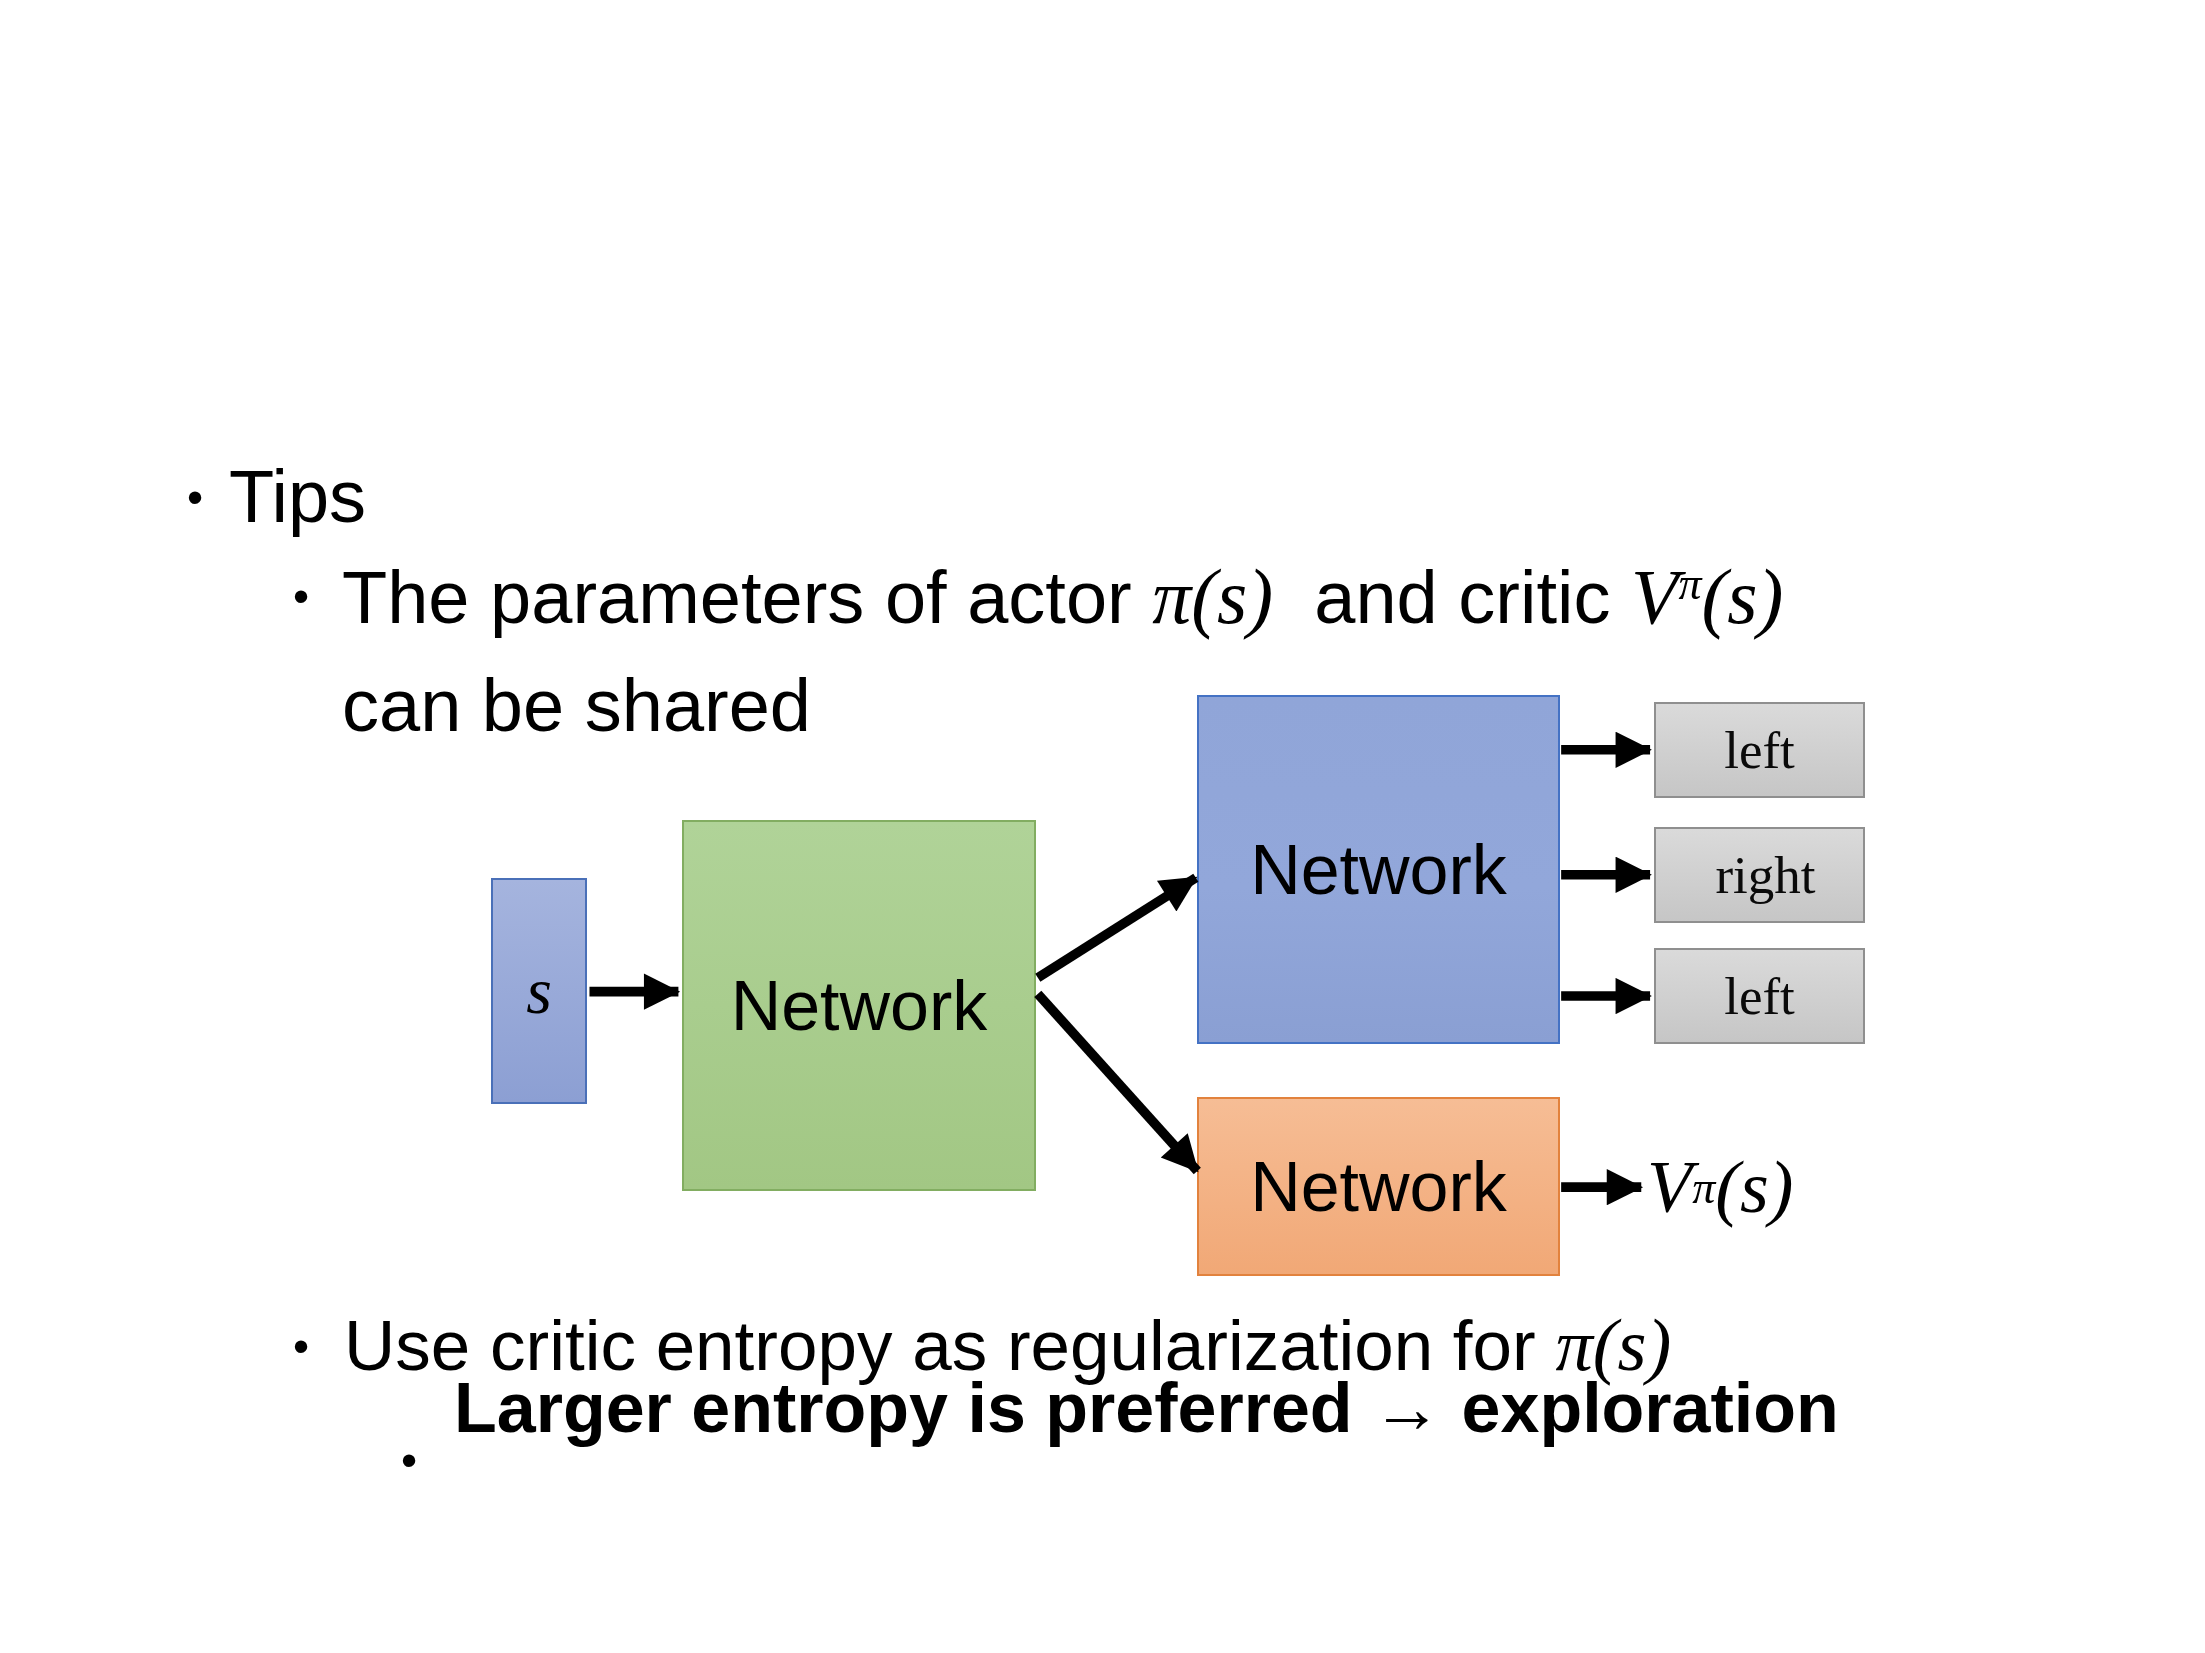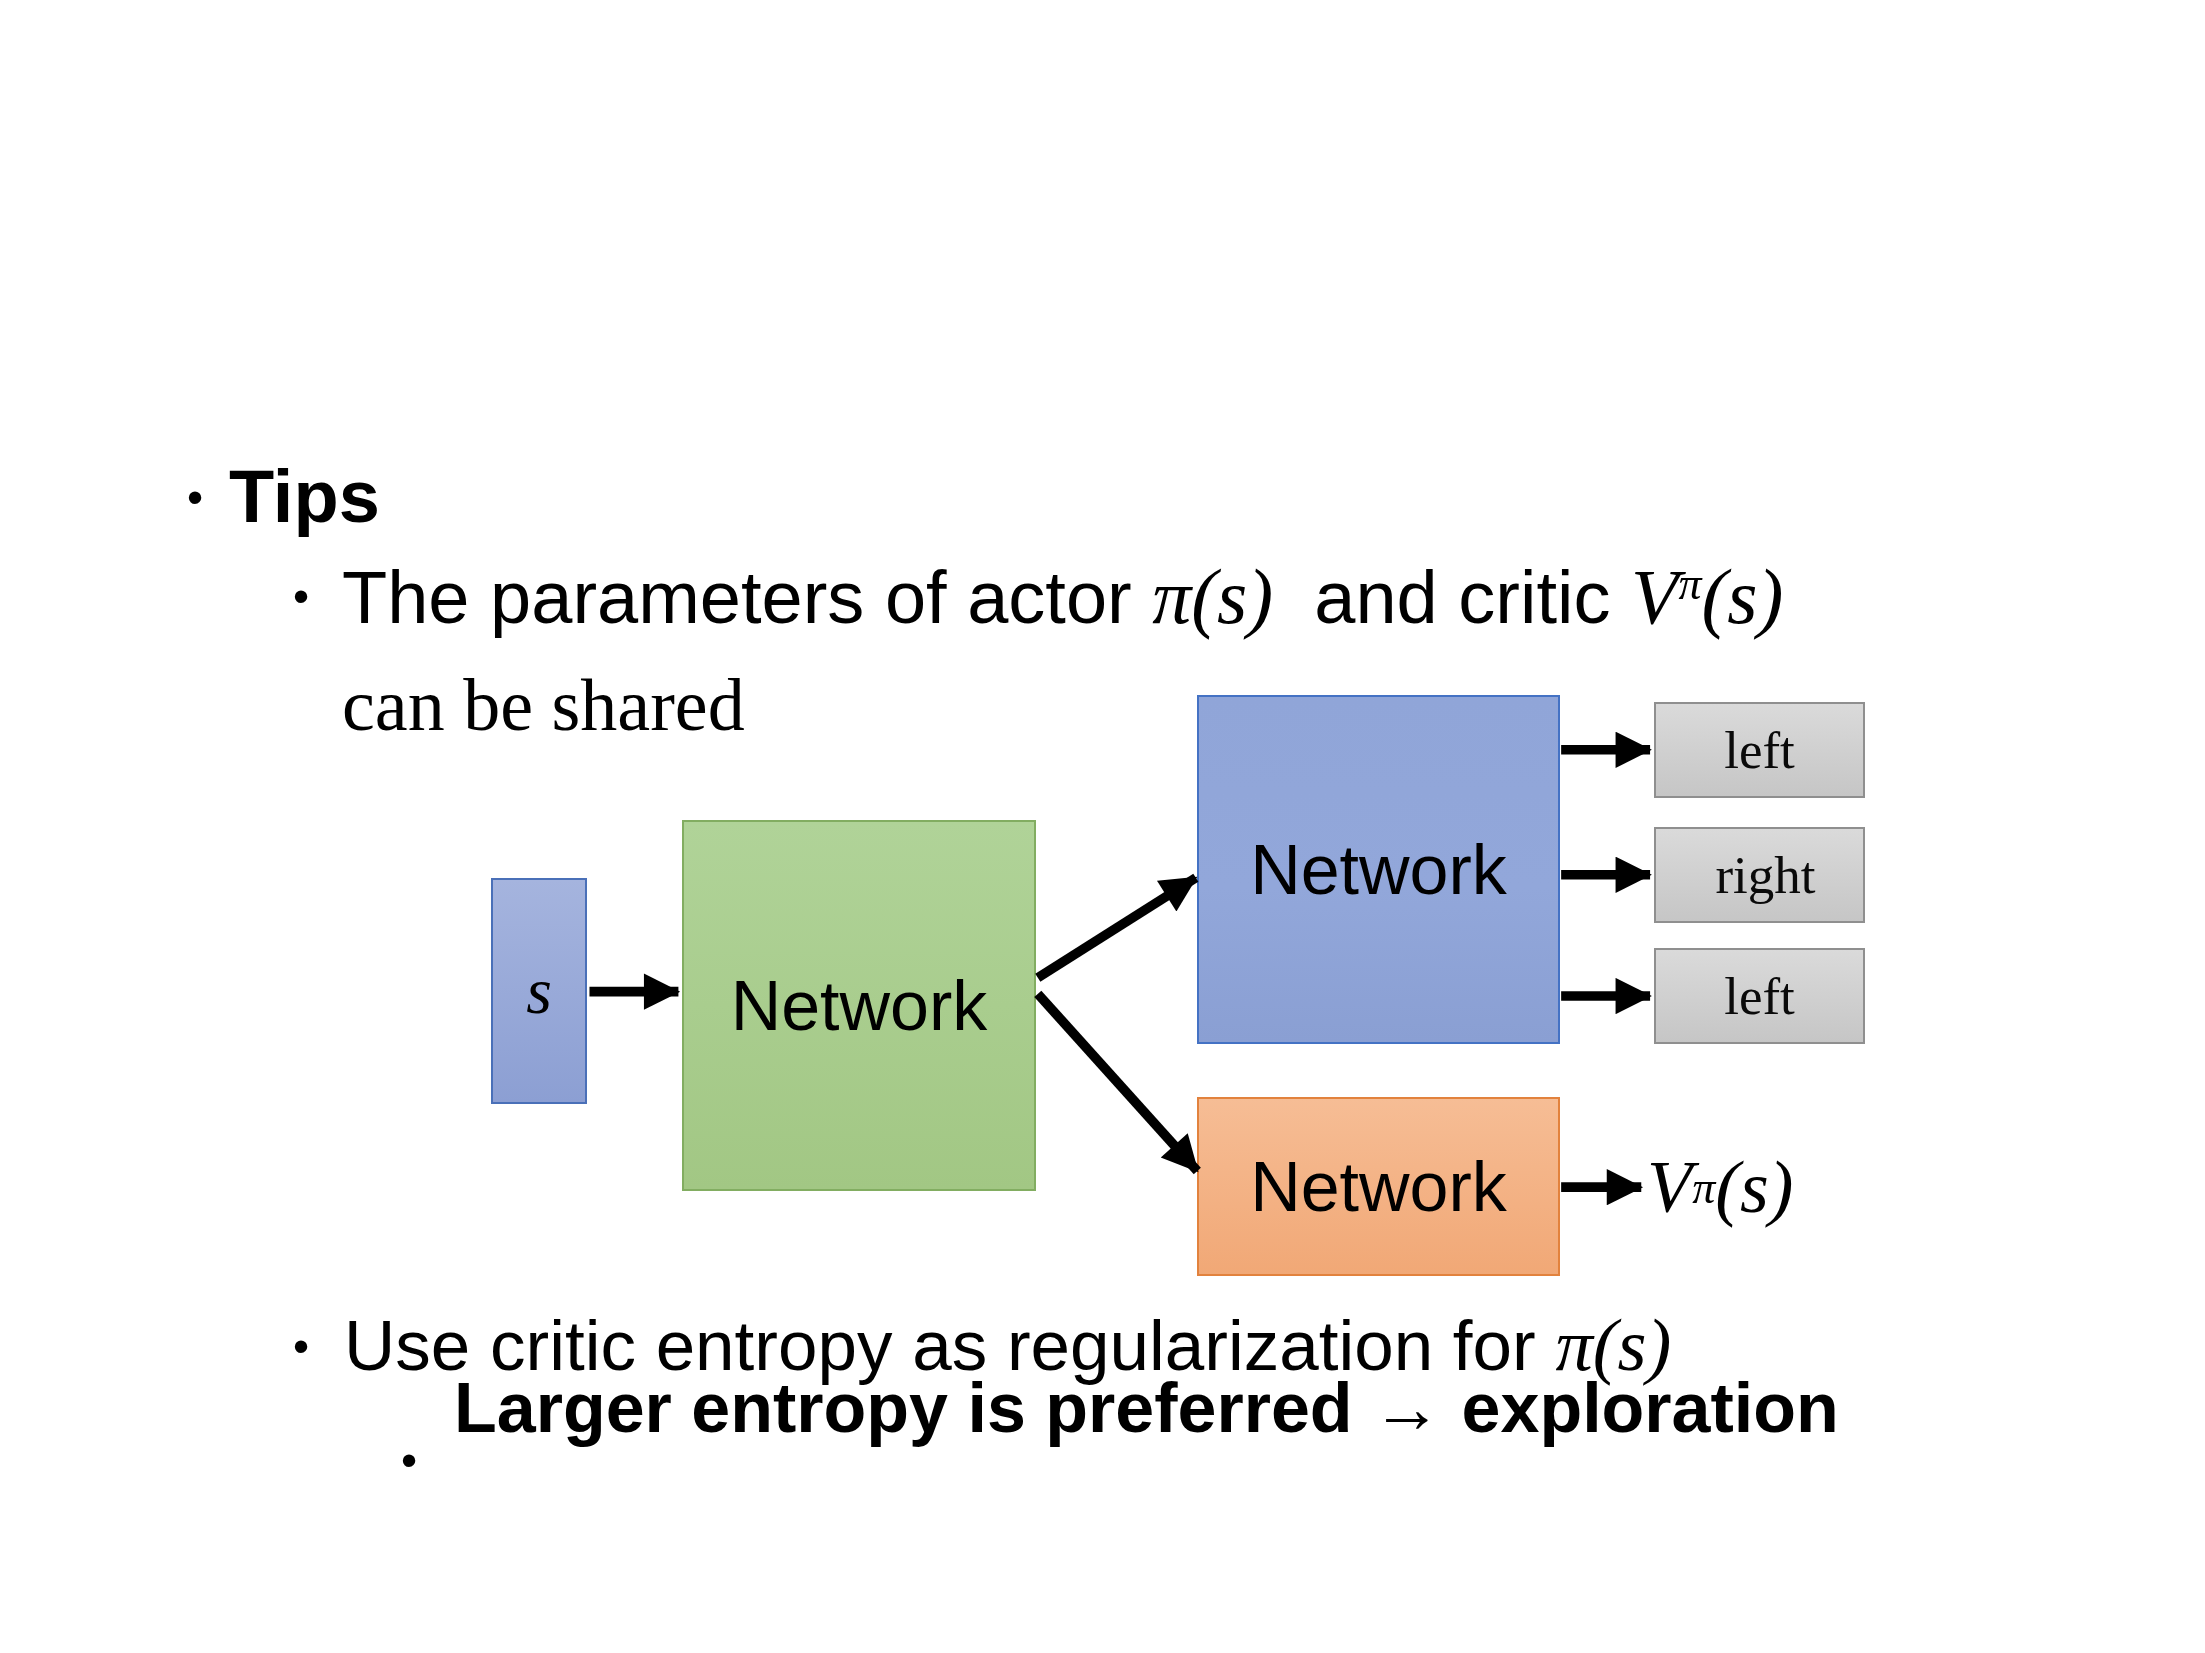--- a/index.html
+++ b/index.html
@@ -98,28 +98,28 @@
     pointer-events:none;
   }
 </style>
 </head>
 <body>
 
 <div class="slide">
 
 
   <span class="abs bullet-line dot1" style="left:187px; top:470px;">•</span>
-  <div class="abs bullet-line lvl1" style="left:229px; top:454px;font-weight:bold;">Tips</div>
+  <div class="abs bullet-line lvl1" style="left:229px; top:454px;">Tips</div>
 
   <span class="abs bullet-line dot1" style="left:293px; top:569px;">•</span>
   <div class="abs bullet-line lvl2" style="left:342px; top:553px;">
     <span>The parameters of actor </span><span class="math">π(s)</span><span class="keepspace">  and critic </span><span class="math">V</span><span class="math supmath">π</span><span class="math">(s)</span>
   </div>
 
-  <div class="abs bullet-line lvl2" style="left:342px; top:663px;font-family:Liberation Serif, serif;">can be shared</div>
+  <div class="abs bullet-line lvl2" style="left:342px; top:663px;">can be shared</div>
 
   <span class="abs bullet-line dot1" style="left:293px; top:1319px;">•</span>
   <div class="abs bullet-line lvl3" style="left:344px; top:1303px;">
     <span>Use critic entropy as regularization for </span><span class="math">π(s)</span>
   </div>
 
   <span class="abs bullet-line dot1" style="left:401px; top:1433px;">•</span>
   <div class="abs bullet-line lvl4" style="left:454px; top:1368px;font-weight:bold;">Larger entropy is preferred → exploration</div>
 
   <div class="abs" style="left:0;top:0;width:2205px;height:1654px;">

